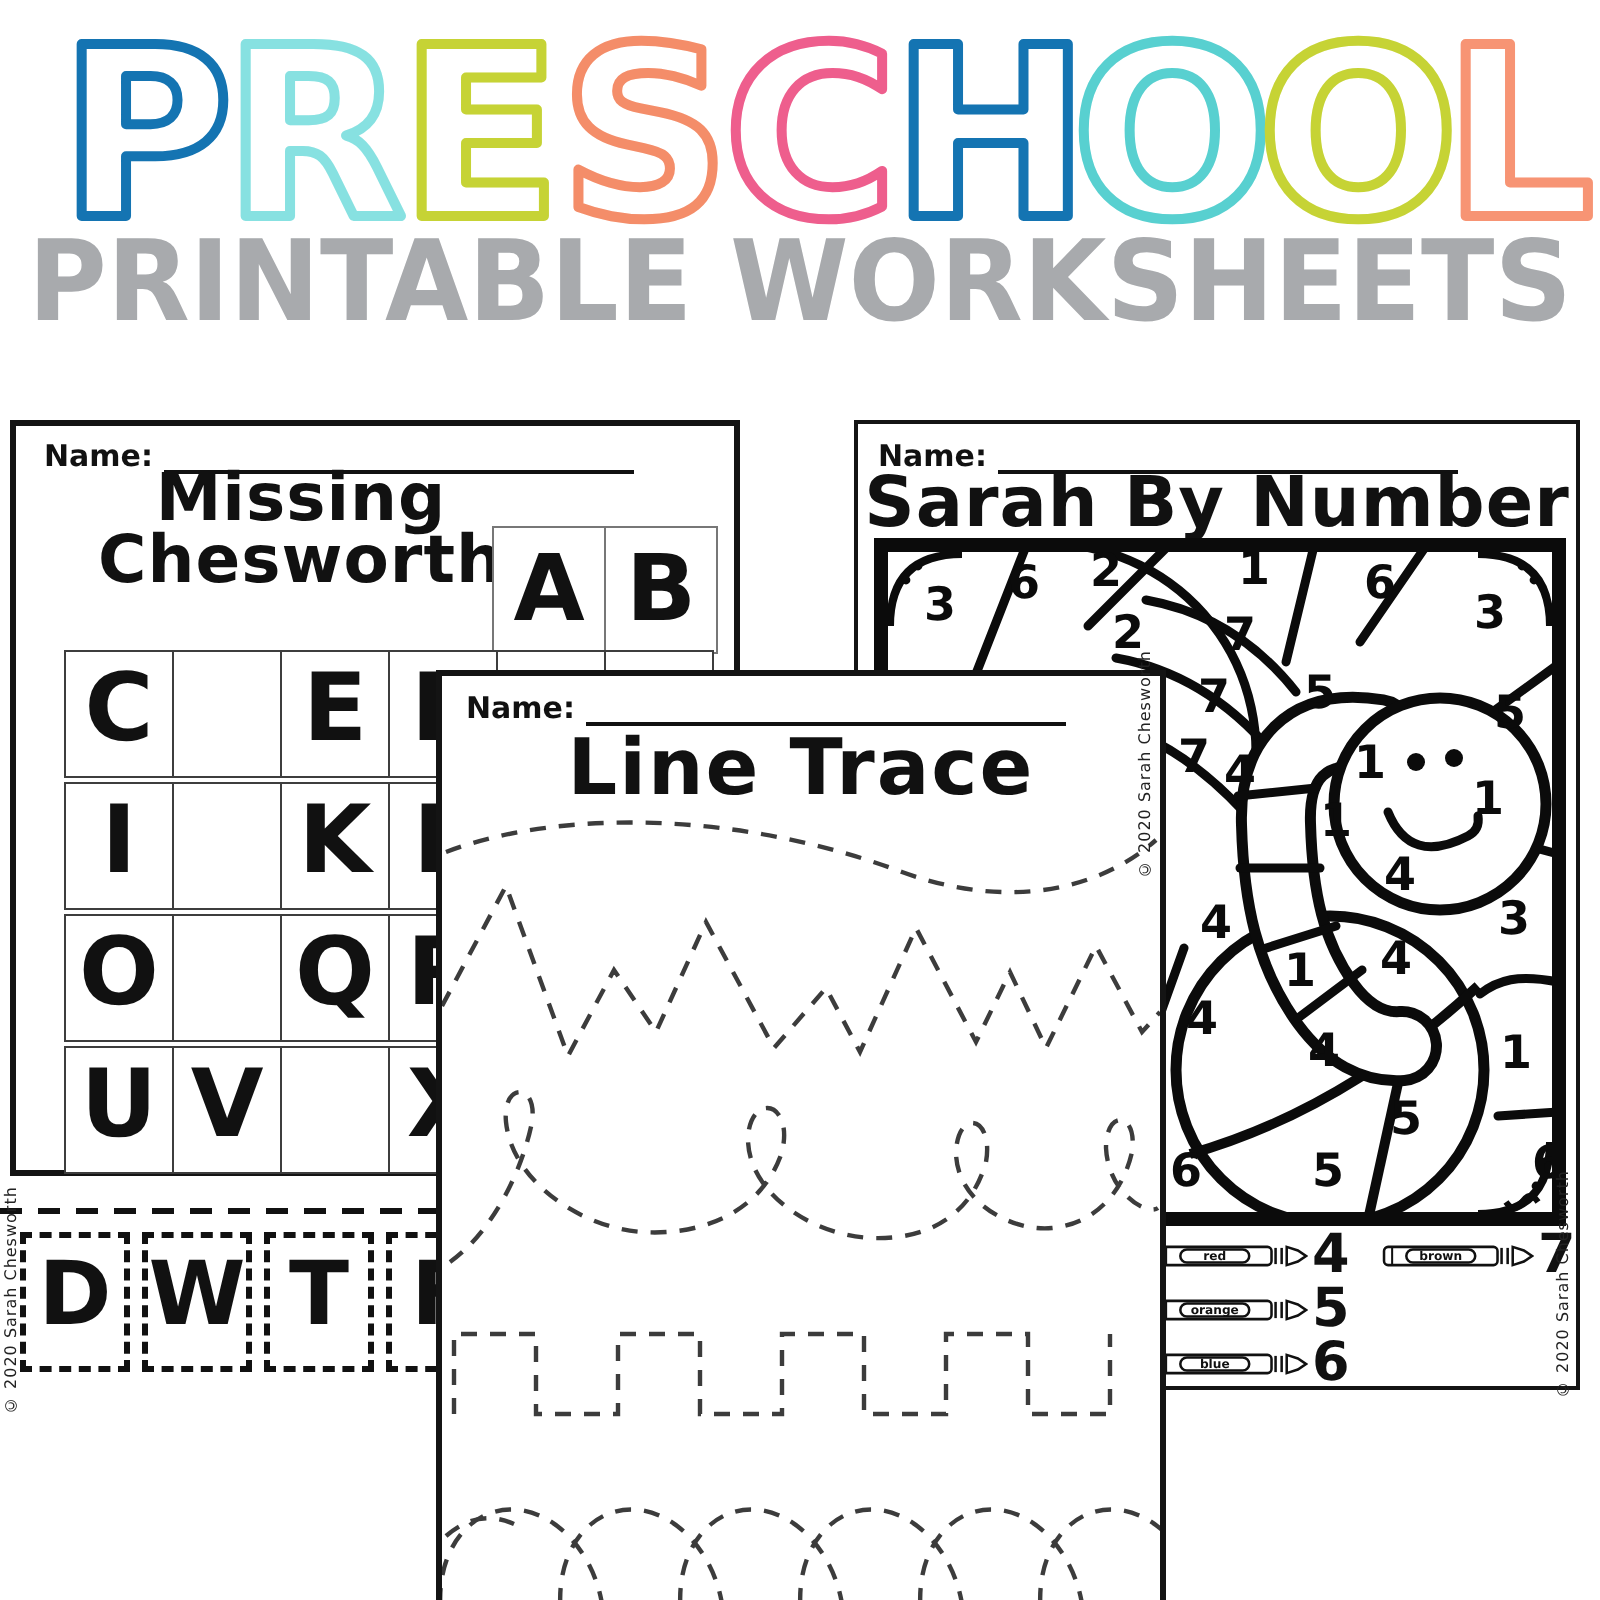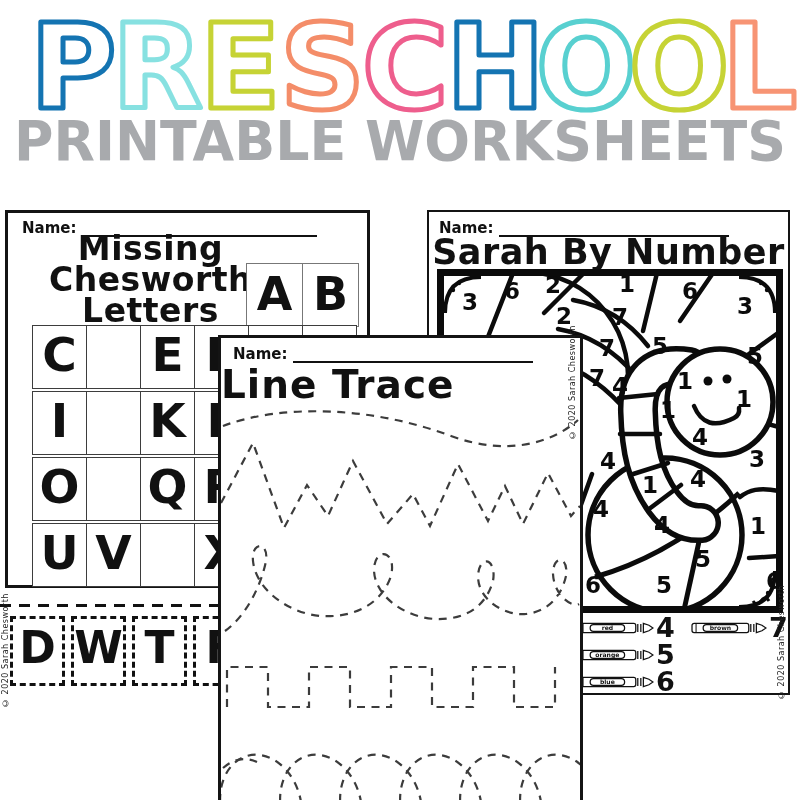--- a/index.html
+++ b/index.html
@@ -13,21 +13,21 @@
   .page-linetrace{left:218px;top:335px;width:365px;height:470px;border:3px solid #141414;z-index:5;}
   .name-row{position:absolute;display:flex;align-items:center;gap:6px;font-weight:bold;font-size:15px;}
   .name-line{flex:1;border-bottom:2px solid #111;height:16px;}
   .uw-name{left:14px;top:6px;width:295px;}
   .cbn-name{left:10px;top:7px;width:290px;}
   .lt-name{left:12px;top:7px;width:300px;}
   .uw-title{position:absolute;left:0;top:20px;width:285px;text-align:center;
             font-weight:bold;font-size:33px;line-height:31px;letter-spacing:0.5px;}
   .cbn-title{position:absolute;left:0;top:20px;width:100%;text-align:center;
              font-weight:bold;font-size:35px;letter-spacing:0.5px;}
-  .lt-title{position:absolute;left:0;top:24px;width:100%;
+  .lt-title{position:absolute;left:0;top:24px;width:100%;text-align:center;
             font-weight:bold;font-size:39px;letter-spacing:1px;}
   .ab-box{position:absolute;left:238px;top:50px;display:flex;}
   .ab-cell{width:55px;height:62px;border:1px solid #777;margin-left:-1px;text-align:center;
            font-weight:bold;font-size:46px;line-height:60px;background:#fff;}
   .ab-cell:first-child{margin-left:0;}
   .letter-grid{position:absolute;left:24px;top:112px;}
   .grid-row{display:flex;margin-bottom:2px;}
   .grid-cell{width:53px;height:62px;border:1px solid #3d3d3d;margin-left:-1px;text-align:center;
              font-weight:bold;font-size:47px;line-height:58px;background:#fff;}
   .grid-cell:first-child{margin-left:0;}
@@ -68,21 +68,20 @@
   </svg>
 
   <section class="page page-uppercase">
     <div class="name-row uw-name">
       <span>Name:</span>
       <span class="name-line"></span>
     </div>
     <div class="uw-title">
       <div>Missing</div>
       <div>Chesworth</div>
-      <div>Letters</div>
     </div>
     <div class="ab-box">
       <div class="ab-cell">A</div>
       <div class="ab-cell">B</div>
     </div>
     <div class="letter-grid">
         <div class="grid-row">
           <div class="grid-cell">C</div>
           <div class="grid-cell"></div>
           <div class="grid-cell">E</div>

